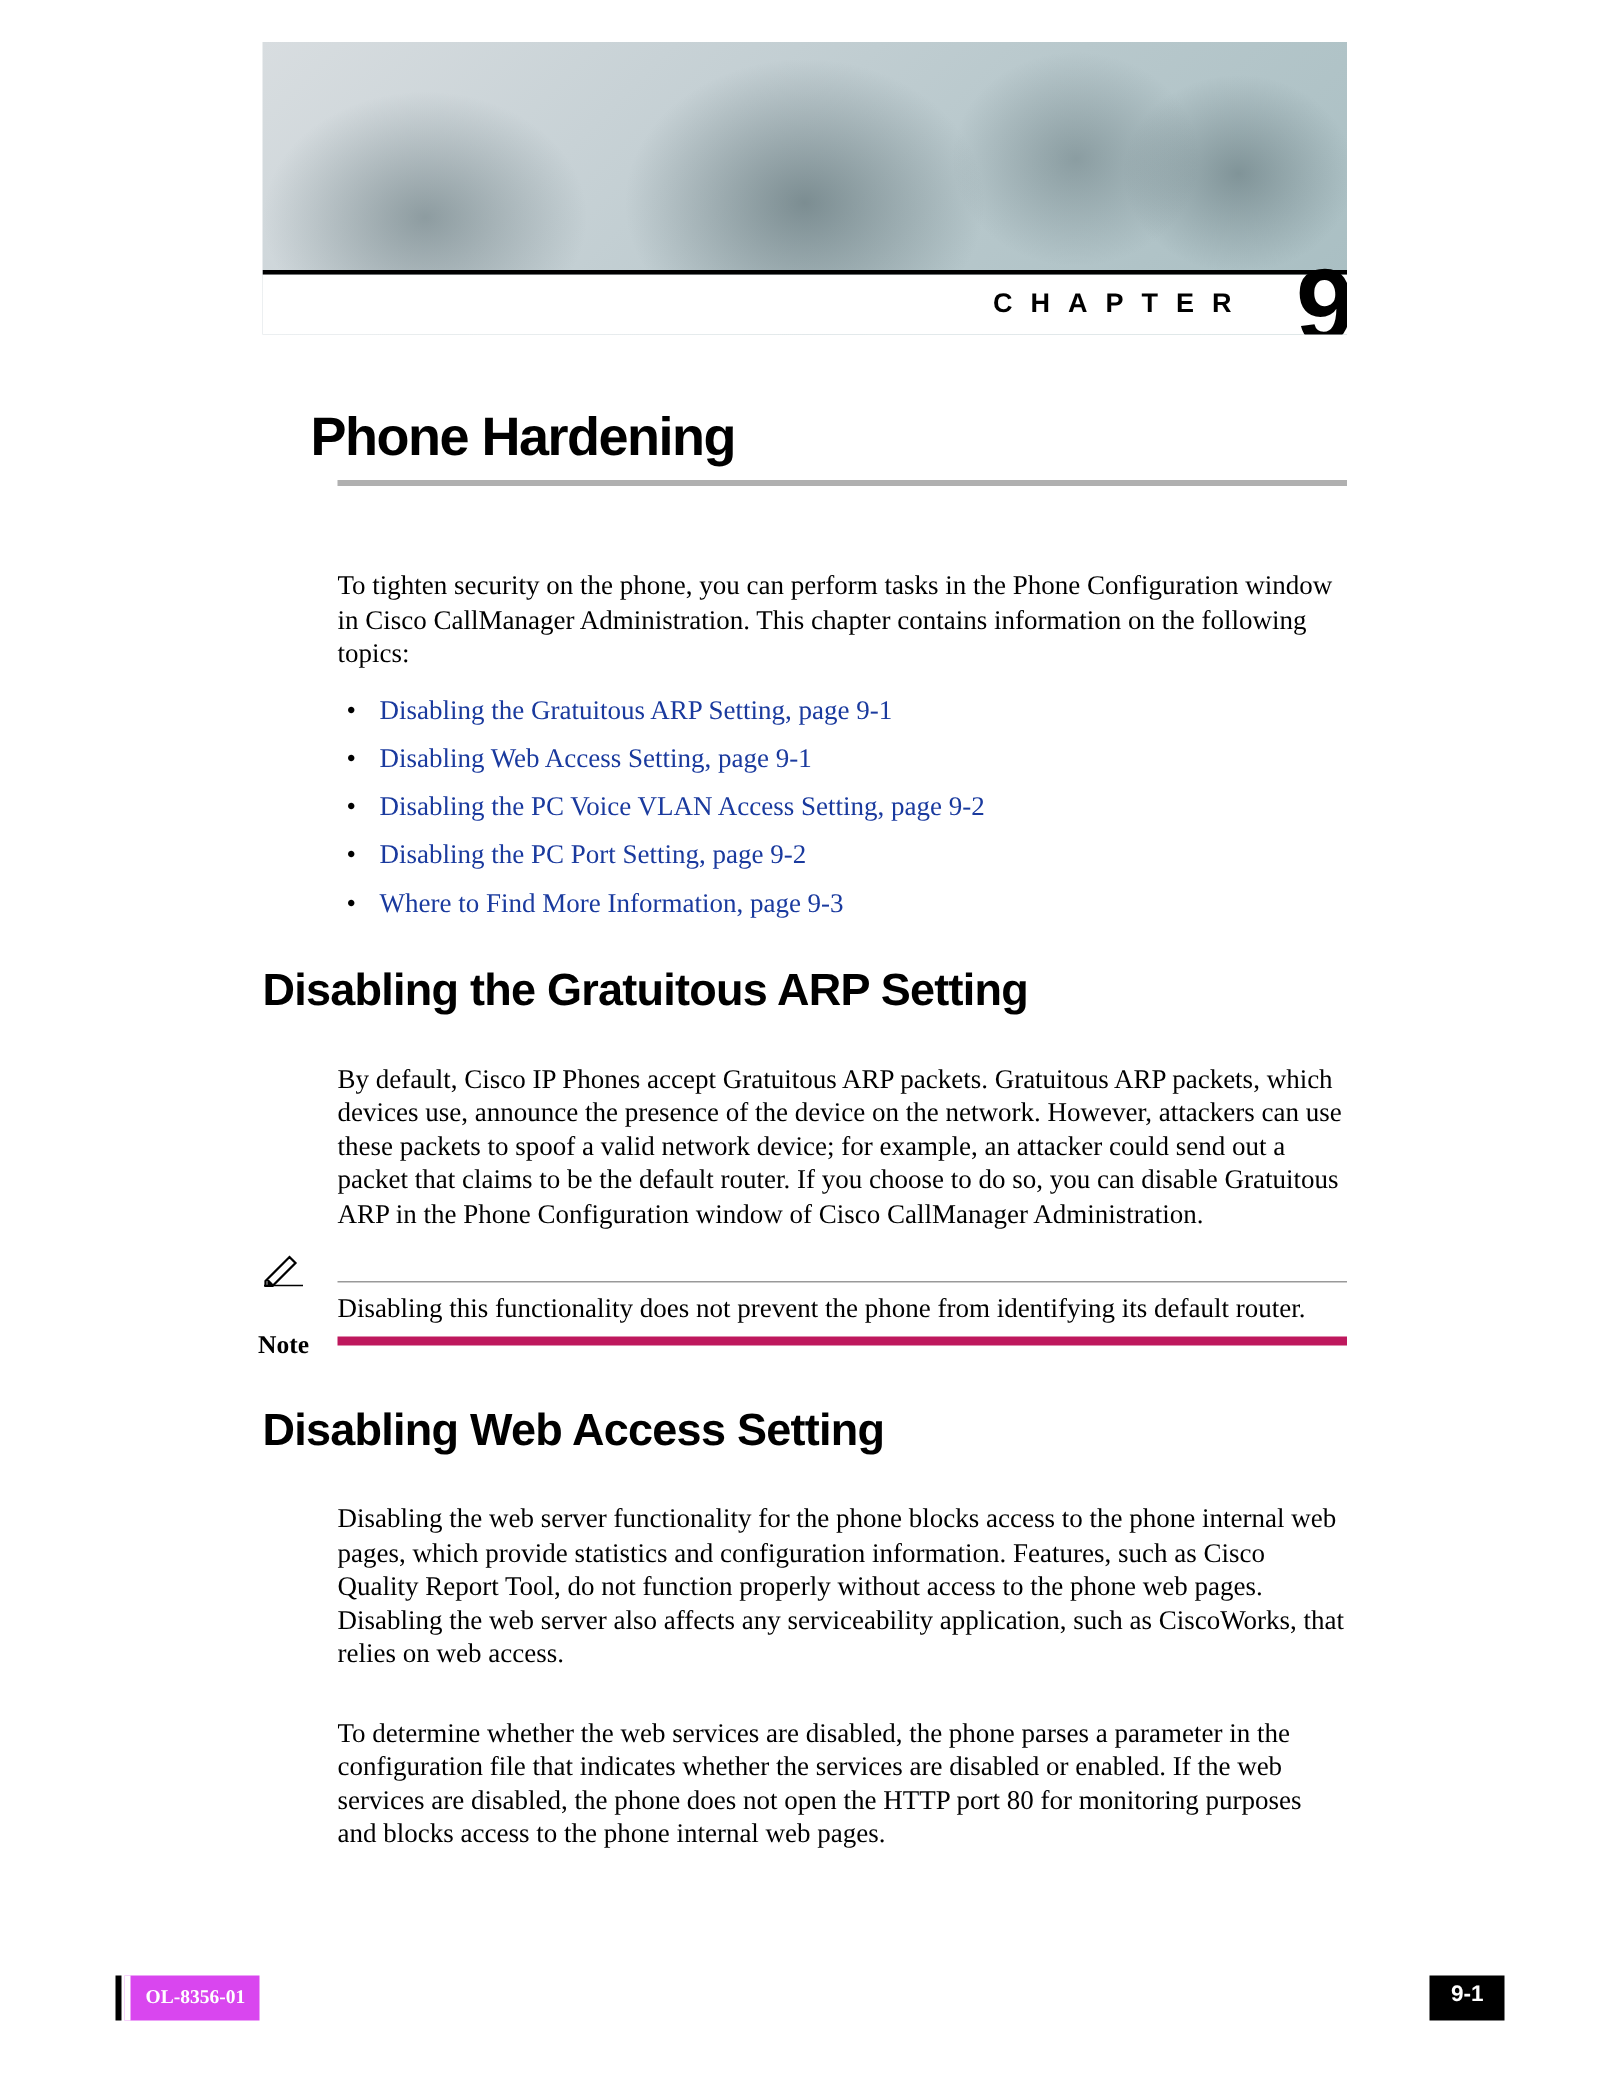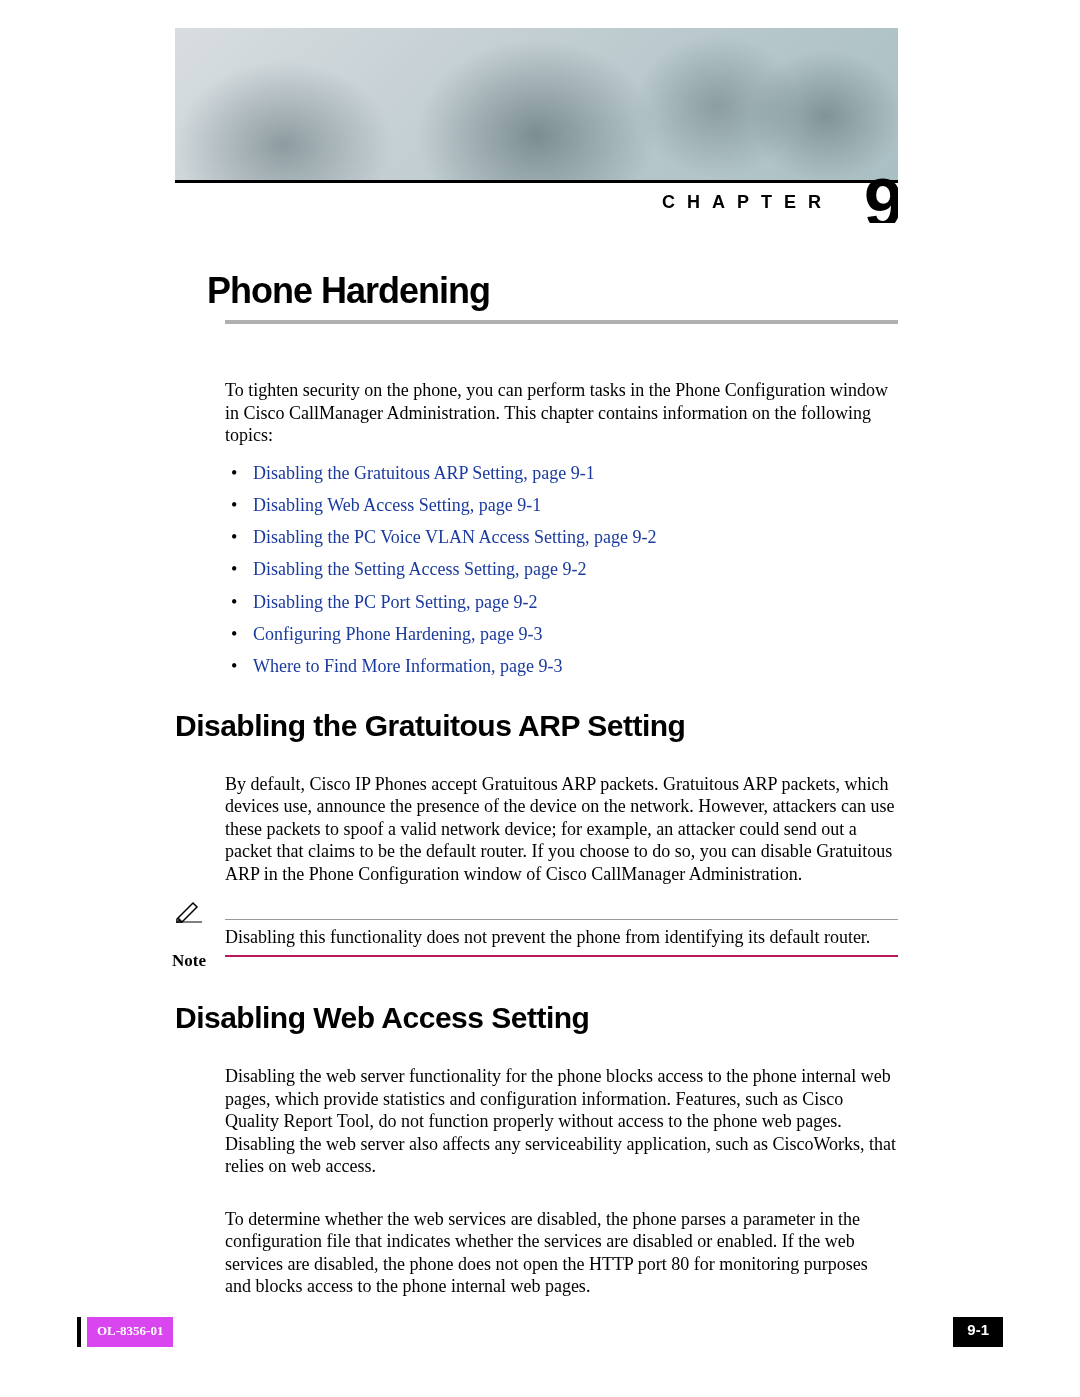--- a/index.html
+++ b/index.html
@@ -148,21 +148,21 @@
       font-family: Liberation Serif, serif;
       font-weight: bold;
       font-size: 17px;
       display: block;
       margin-top: 24px;
       margin-left: -3px;
     }
     .note-text-col {
       flex: 1;
       border-top: 1px solid #999;
-      border-bottom: 2px solid #be185d;
+      border-bottom: 6px solid #be185d;
       padding: 6px 0 6px 0;
       font-size: 18px;
       line-height: 1.3;
       margin-top: 20px;
     }
     .footer {
       position: absolute;
       bottom: 0;
       left: 77px;
       right: 77px;
@@ -232,23 +232,21 @@
 <div class="content">
   <h1 class="chapter-title">Phone Hardening</h1>
   <hr class="title-rule">
 
   <p class="body-text">To tighten security on the phone, you can perform tasks in the Phone Configuration window in Cisco CallManager Administration. This chapter contains information on the following topics:</p>
 
   <ul class="bullet-list">
     <li><a>Disabling the Gratuitous ARP Setting, page 9-1</a></li>
     <li><a>Disabling Web Access Setting, page 9-1</a></li>
     <li><a>Disabling the PC Voice VLAN Access Setting, page 9-2</a></li>
-    <li><a>Disabling the Setting Access Setting, page 9-2</a></li>
     <li><a>Disabling the PC Port Setting, page 9-2</a></li>
-    <li><a>Configuring Phone Hardening, page 9-3</a></li>
     <li><a>Where to Find More Information, page 9-3</a></li>
   </ul>
 
   <h2 class="section-title">Disabling the Gratuitous ARP Setting</h2>
   <p class="body-text">By default, Cisco IP Phones accept Gratuitous ARP packets. Gratuitous ARP packets, which devices use, announce the presence of the device on the network. However, attackers can use these packets to spoof a valid network device; for example, an attacker could send out a packet that claims to be the default router. If you choose to do so, you can disable Gratuitous ARP in the Phone Configuration window of Cisco CallManager Administration.</p>
 
   <div class="note-wrapper">
     <div class="note-icon-col">
       <span class="note-icon">
         <svg width="28" height="22" viewBox="0 0 28 22">

